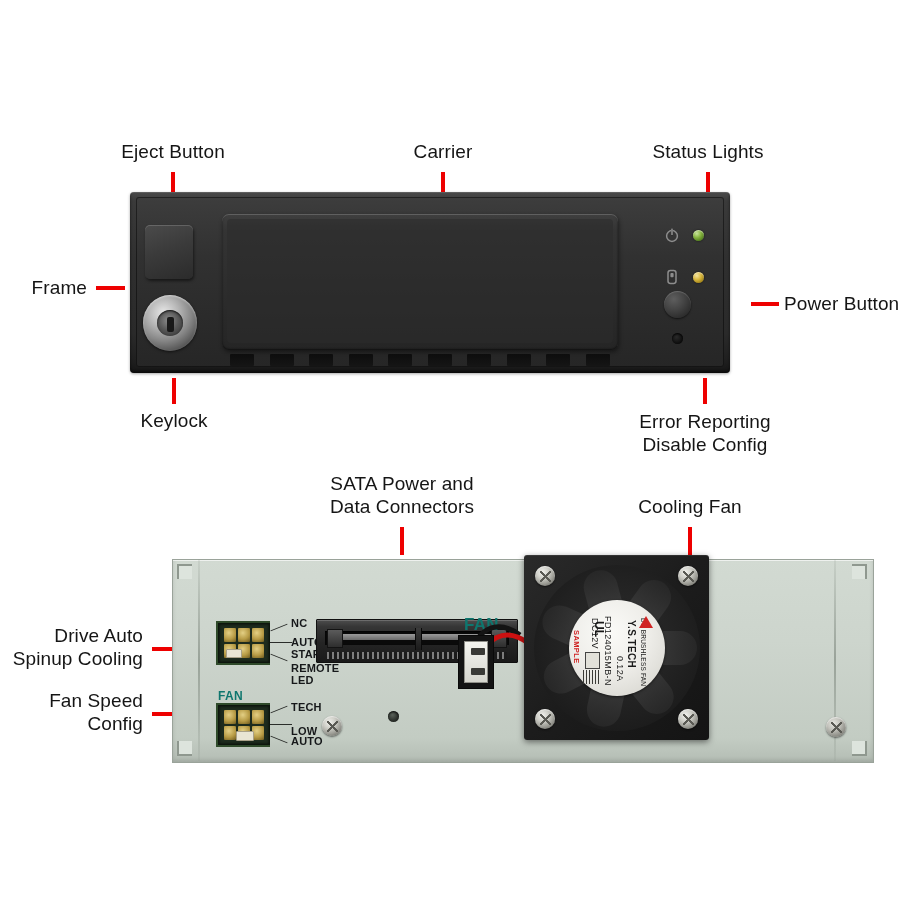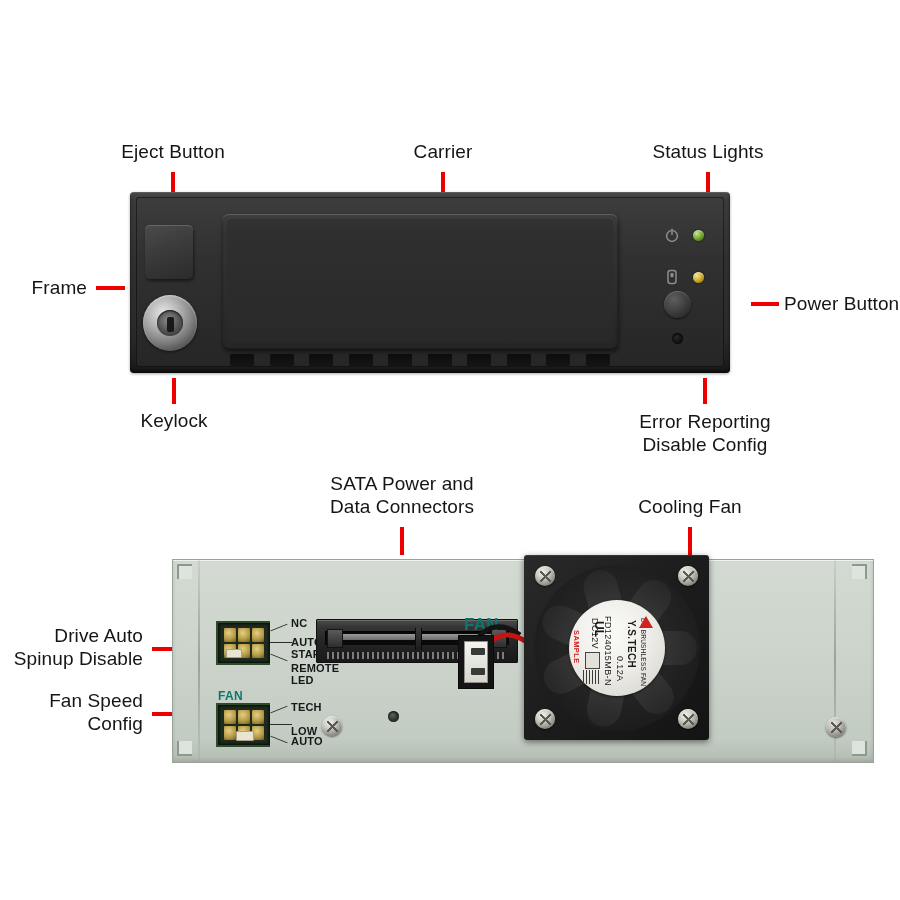--- a/index.html
+++ b/index.html
@@ -526,21 +526,21 @@
   </div>
 
   <div class="callout ctr" style="left:302px; top:472px; width:200px;">SATA Power and
 Data Connectors</div>
   <div class="lead v" style="left:400px; top:527px; height:28px;"></div>
 
   <div class="callout ctr" style="left:590px; top:495px; width:200px;">Cooling Fan</div>
   <div class="lead v" style="left:688px; top:527px; height:28px;"></div>
 
   <div class="callout rgt" style="left:0px; top:624px; width:143px;">Drive Auto
-Spinup Disable</div>
+Spinup Cooling</div>
   <div class="lead h" style="left:152px; top:647px; width:30px;"></div>
 
   <div class="callout rgt" style="left:0px; top:689px; width:143px;">Fan Speed
 Config</div>
   <div class="lead h" style="left:152px; top:712px; width:30px;"></div>
 
   <div class="rear-unit">
     <div class="rear-chassis"></div>
     <div class="rear-seam s1"></div>
     <div class="rear-seam s2"></div>

